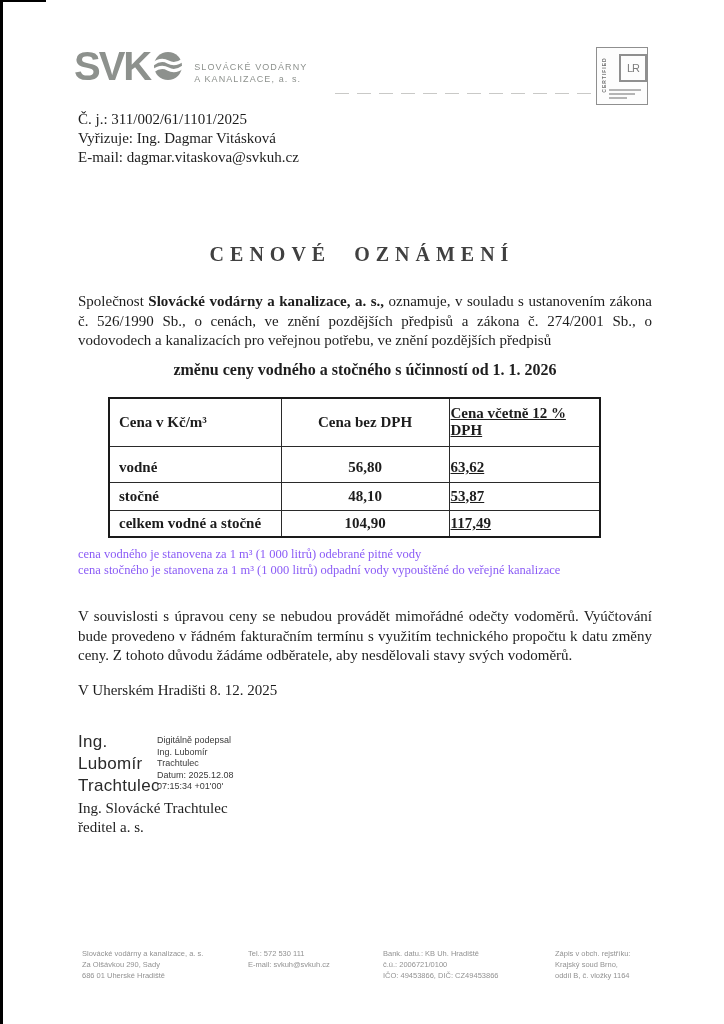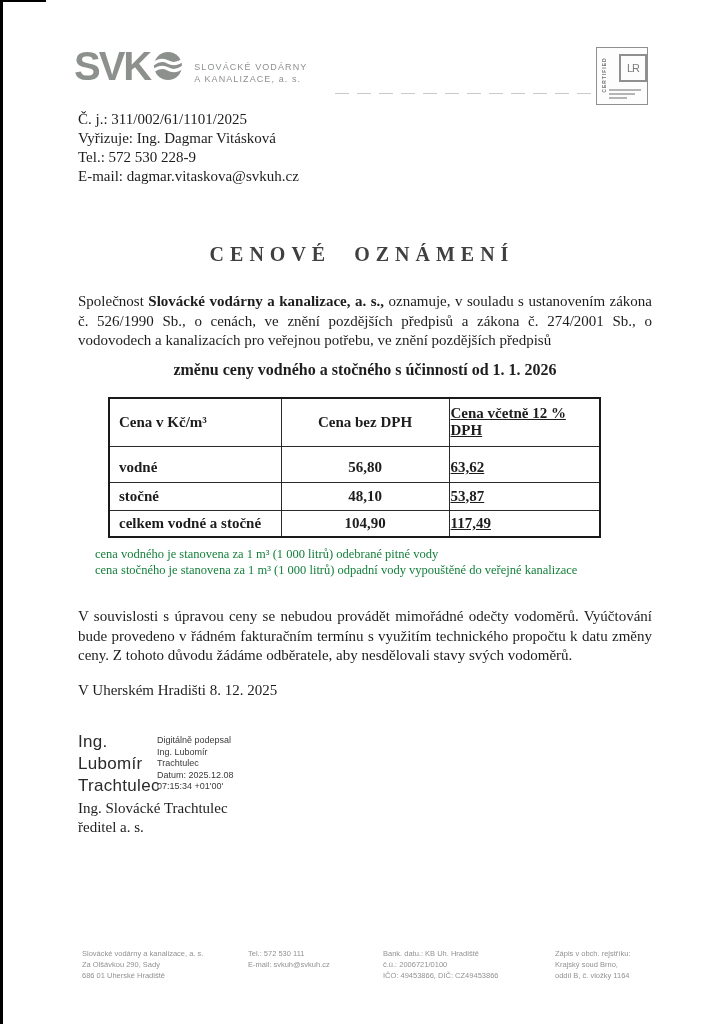--- a/index.html
+++ b/index.html
@@ -98,22 +98,22 @@
   .pt-c1{width:172px;text-align:left;padding-left:9px;}
   .pt-c2{width:168px;text-align:center;}
   .pt-c3{width:151px;text-align:left;text-decoration:underline;}
   .pt-head td{height:48px;}
   .pt-r1 td{height:36px;padding-top:8px;}
   .pt-r2 td{height:28px;}
   .pt-r3 td{height:27px;}
 
   
   .notes{
-    position:absolute;left:95px;top:547px;
-    font-size:12.5px;line-height:15.5px;color:#15803d;
+    position:absolute;left:78px;top:547px;
+    font-size:12.5px;line-height:15.5px;color:#8b5cf6;
   }
 
   
   .sig-name{
     position:absolute;left:78px;top:731px;
     font-family:"Liberation Sans", sans-serif;
     font-size:17px;line-height:22px;color:#2a2a2a;letter-spacing:0.3px;
   }
   .sig-details{
     position:absolute;left:157px;top:735px;
@@ -165,21 +165,20 @@
     <span class="cert-vertical">CERTIFIED</span>
     <span class="cert-lr">LR</span>
     <span class="cert-smalline sl1"></span>
     <span class="cert-smalline sl2"></span>
     <span class="cert-smalline sl3"></span>
   </div>
 
   <div class="ref-block">
     <div>Č. j.: 311/002/61/1101/2025</div>
     <div>Vyřizuje: Ing. Dagmar Vitásková</div>
-    <div>Tel.: 572 530 228-9</div>
     <div>E-mail: dagmar.vitaskova@svkuh.cz</div>
   </div>
 
   <div class="doc-title">CENOVÉ OZNÁMENÍ</div>
 
   <div class="para para1"><span>Společnost </span><b>Slovácké vodárny a kanalizace, a. s.,</b><span> oznamuje, v souladu s ustanovením zákona č. 526/1990 Sb., o cenách, ve znění pozdějších předpisů a zákona č. 274/2001 Sb., o vodovodech a kanalizacích pro veřejnou potřebu, ve znění pozdějších předpisů</span></div>
 
   <div class="subtitle">změnu ceny vodného a stočného s účinností od 1. 1. 2026</div>
 
   <table class="price-table">

